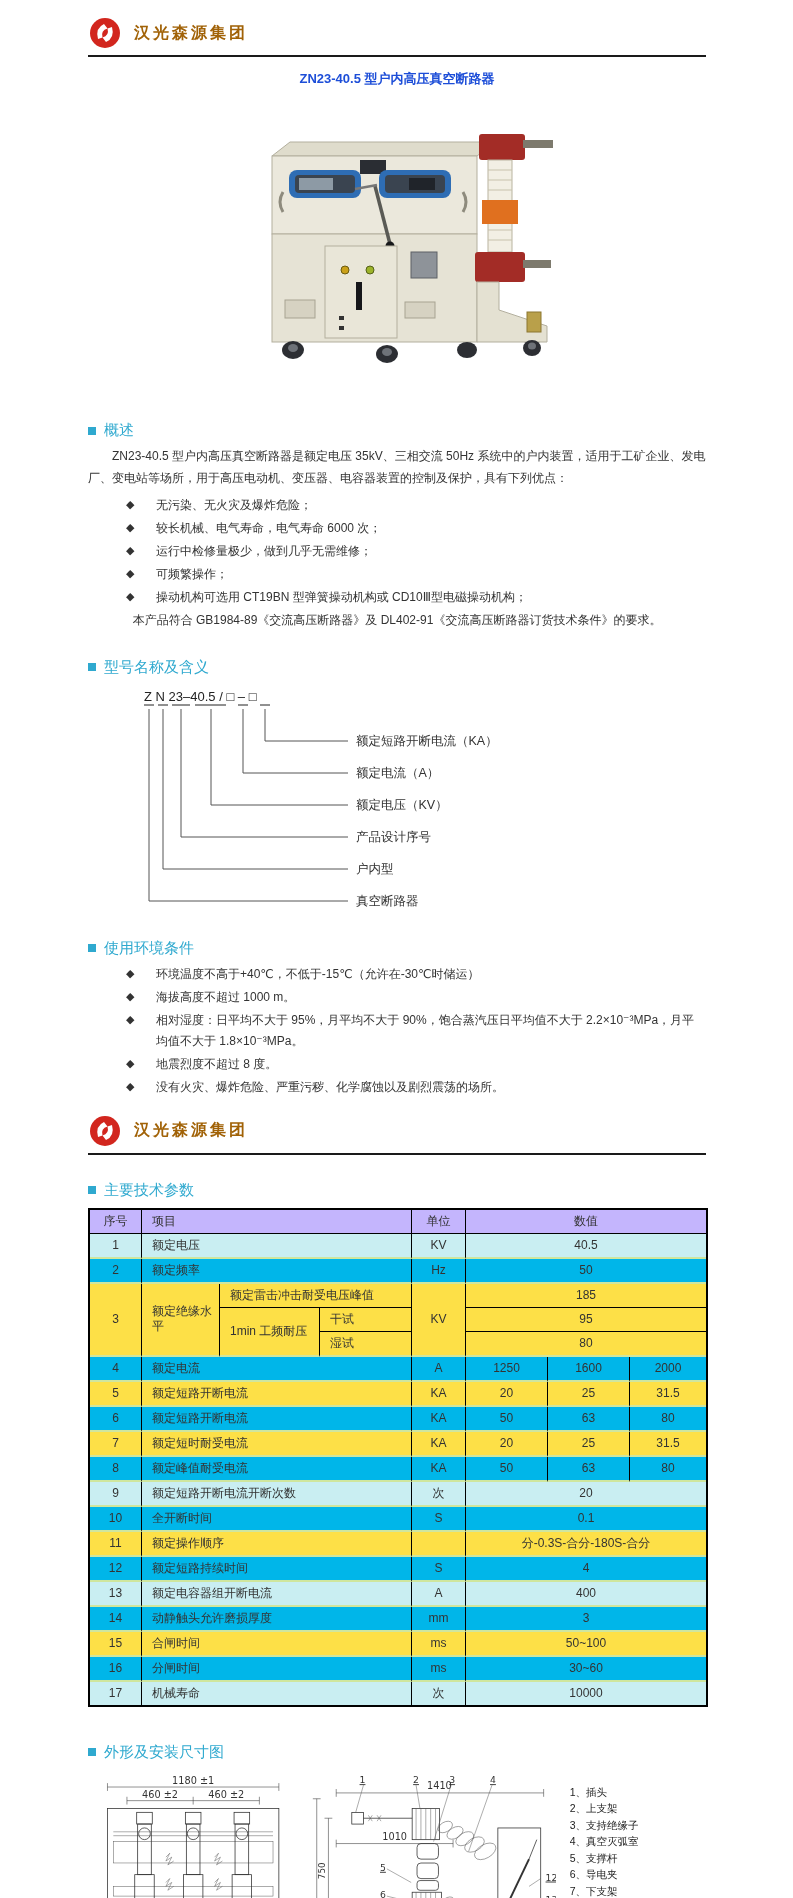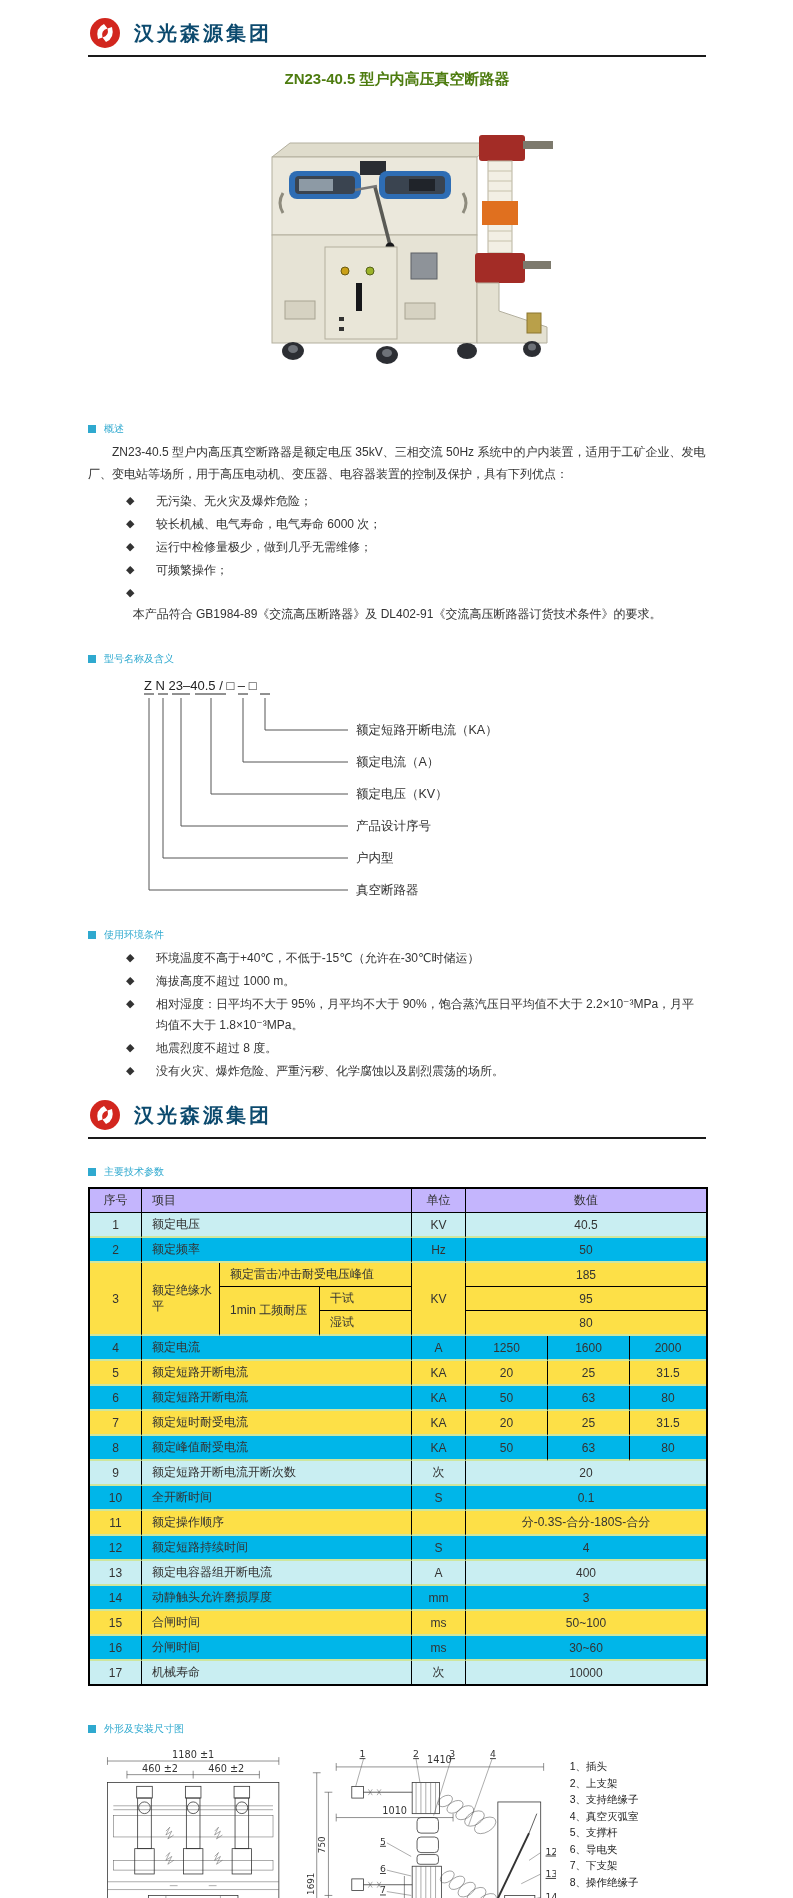--- a/index.html
+++ b/index.html
@@ -5,29 +5,29 @@
   html,body{margin:0;padding:0;background:#fff;}
   body{
     width:793px;height:1898px;overflow:hidden;position:relative;
     font-family:"Liberation Sans","DejaVu Sans",sans-serif;
     color:#333;font-size:12px;
   }
   .content{width:618px;margin:0 auto 0 88px;}
   
   .brand-header{display:flex;align-items:center;gap:12px;padding-top:16px;
     border-bottom:2px solid #1a1a1a;padding-bottom:5px;}
-  .brand-name{font-size:20px;font-weight:bold;color:#0c4a6e;letter-spacing:3px;}
-  
-  .doc-title{text-align:center;font-size:15px;font-weight:600;color:#4d7c0f;margin:13px 0 6px;}
+  .brand-name{font-size:16px;font-weight:bold;color:#a16207;letter-spacing:3px;}
+  
+  .doc-title{text-align:center;font-size:13px;font-weight:600;color:#1d4ed8;margin:13px 0 6px;}
   
   .figure-wrap{width:340px;margin:4px auto 52px;}
   
   .sec-head{display:flex;align-items:center;margin:26px 0 6px;}
   .sq{width:8px;height:8px;background:#2fa9cf;margin-right:8px;flex:none;}
-  .sec-title{color:#2fa9cf;font-size:10px;}
+  .sec-title{color:#2fa9cf;font-size:15px;}
   
   .para{line-height:1.8;text-indent:2em;margin:6px 0;}
   .para-flat{line-height:1.8;margin:2px 0;text-align:center;}
   .bullet{display:flex;line-height:1.75;margin:2px 0;}
   .bullet .mark{flex:none;width:14px;margin-left:38px;margin-right:16px;font-size:11px;}
   
   .model-svg{display:block;margin:4px 0 0 28px;}
   .model-svg text{font-family:"Liberation Sans","DejaVu Sans",sans-serif;}
   
   table.params{border:2px solid #000;border-collapse:separate;border-spacing:0;
@@ -150,20 +150,21 @@
     <div class="bullet">
       <span class="mark">◆</span>
       <span>运行中检修量极少，做到几乎无需维修；</span>
     </div>
     <div class="bullet">
       <span class="mark">◆</span>
       <span>可频繁操作；</span>
     </div>
     <div class="bullet">
       <span class="mark">◆</span>
+      <span>操动机构可选用 CT19BN 型弹簧操动机构或 CD10Ⅲ型电磁操动机构；</span>
     </div>
     <p class="para-flat">本产品符合 GB1984-89《交流高压断路器》及 DL402-91《交流高压断路器订货技术条件》的要求。</p>
   </div>
 
   <div class="section">
     <div class="sec-head">
       <span class="sq"></span>
       <span class="sec-title">型号名称及含义</span>
     </div>
     <svg class="model-svg" width="560" height="230" viewBox="0 0 560 230">

